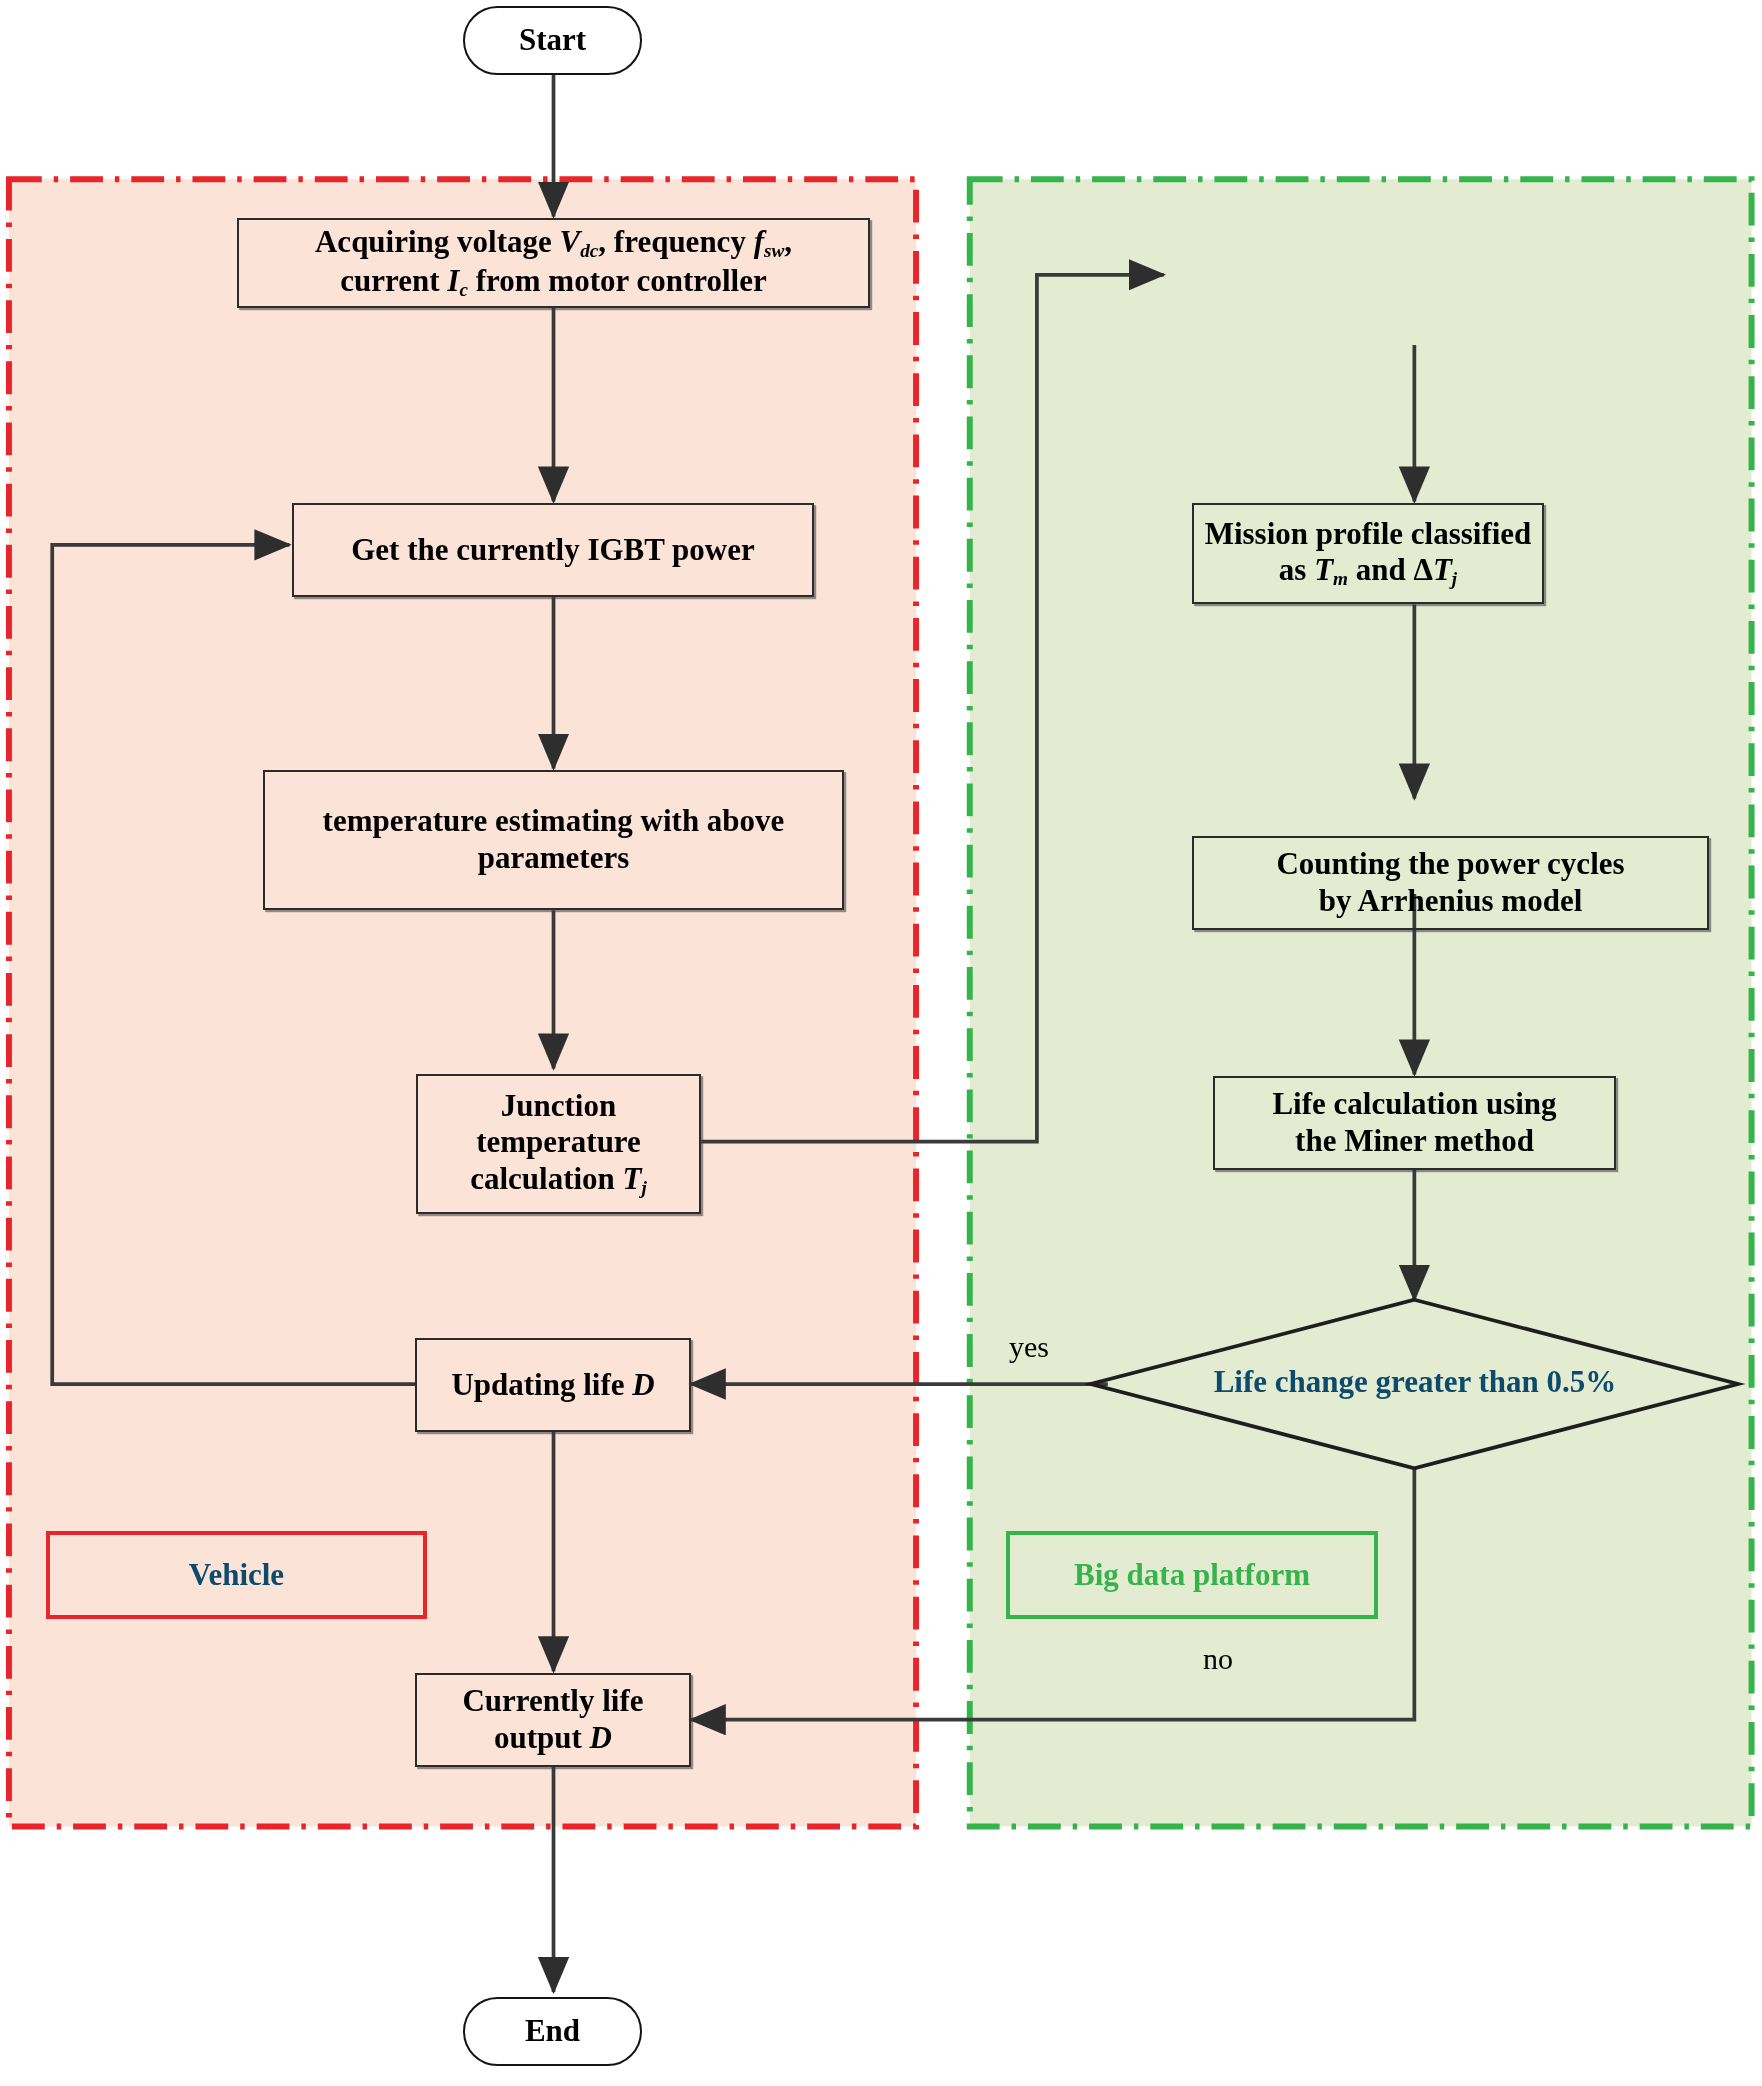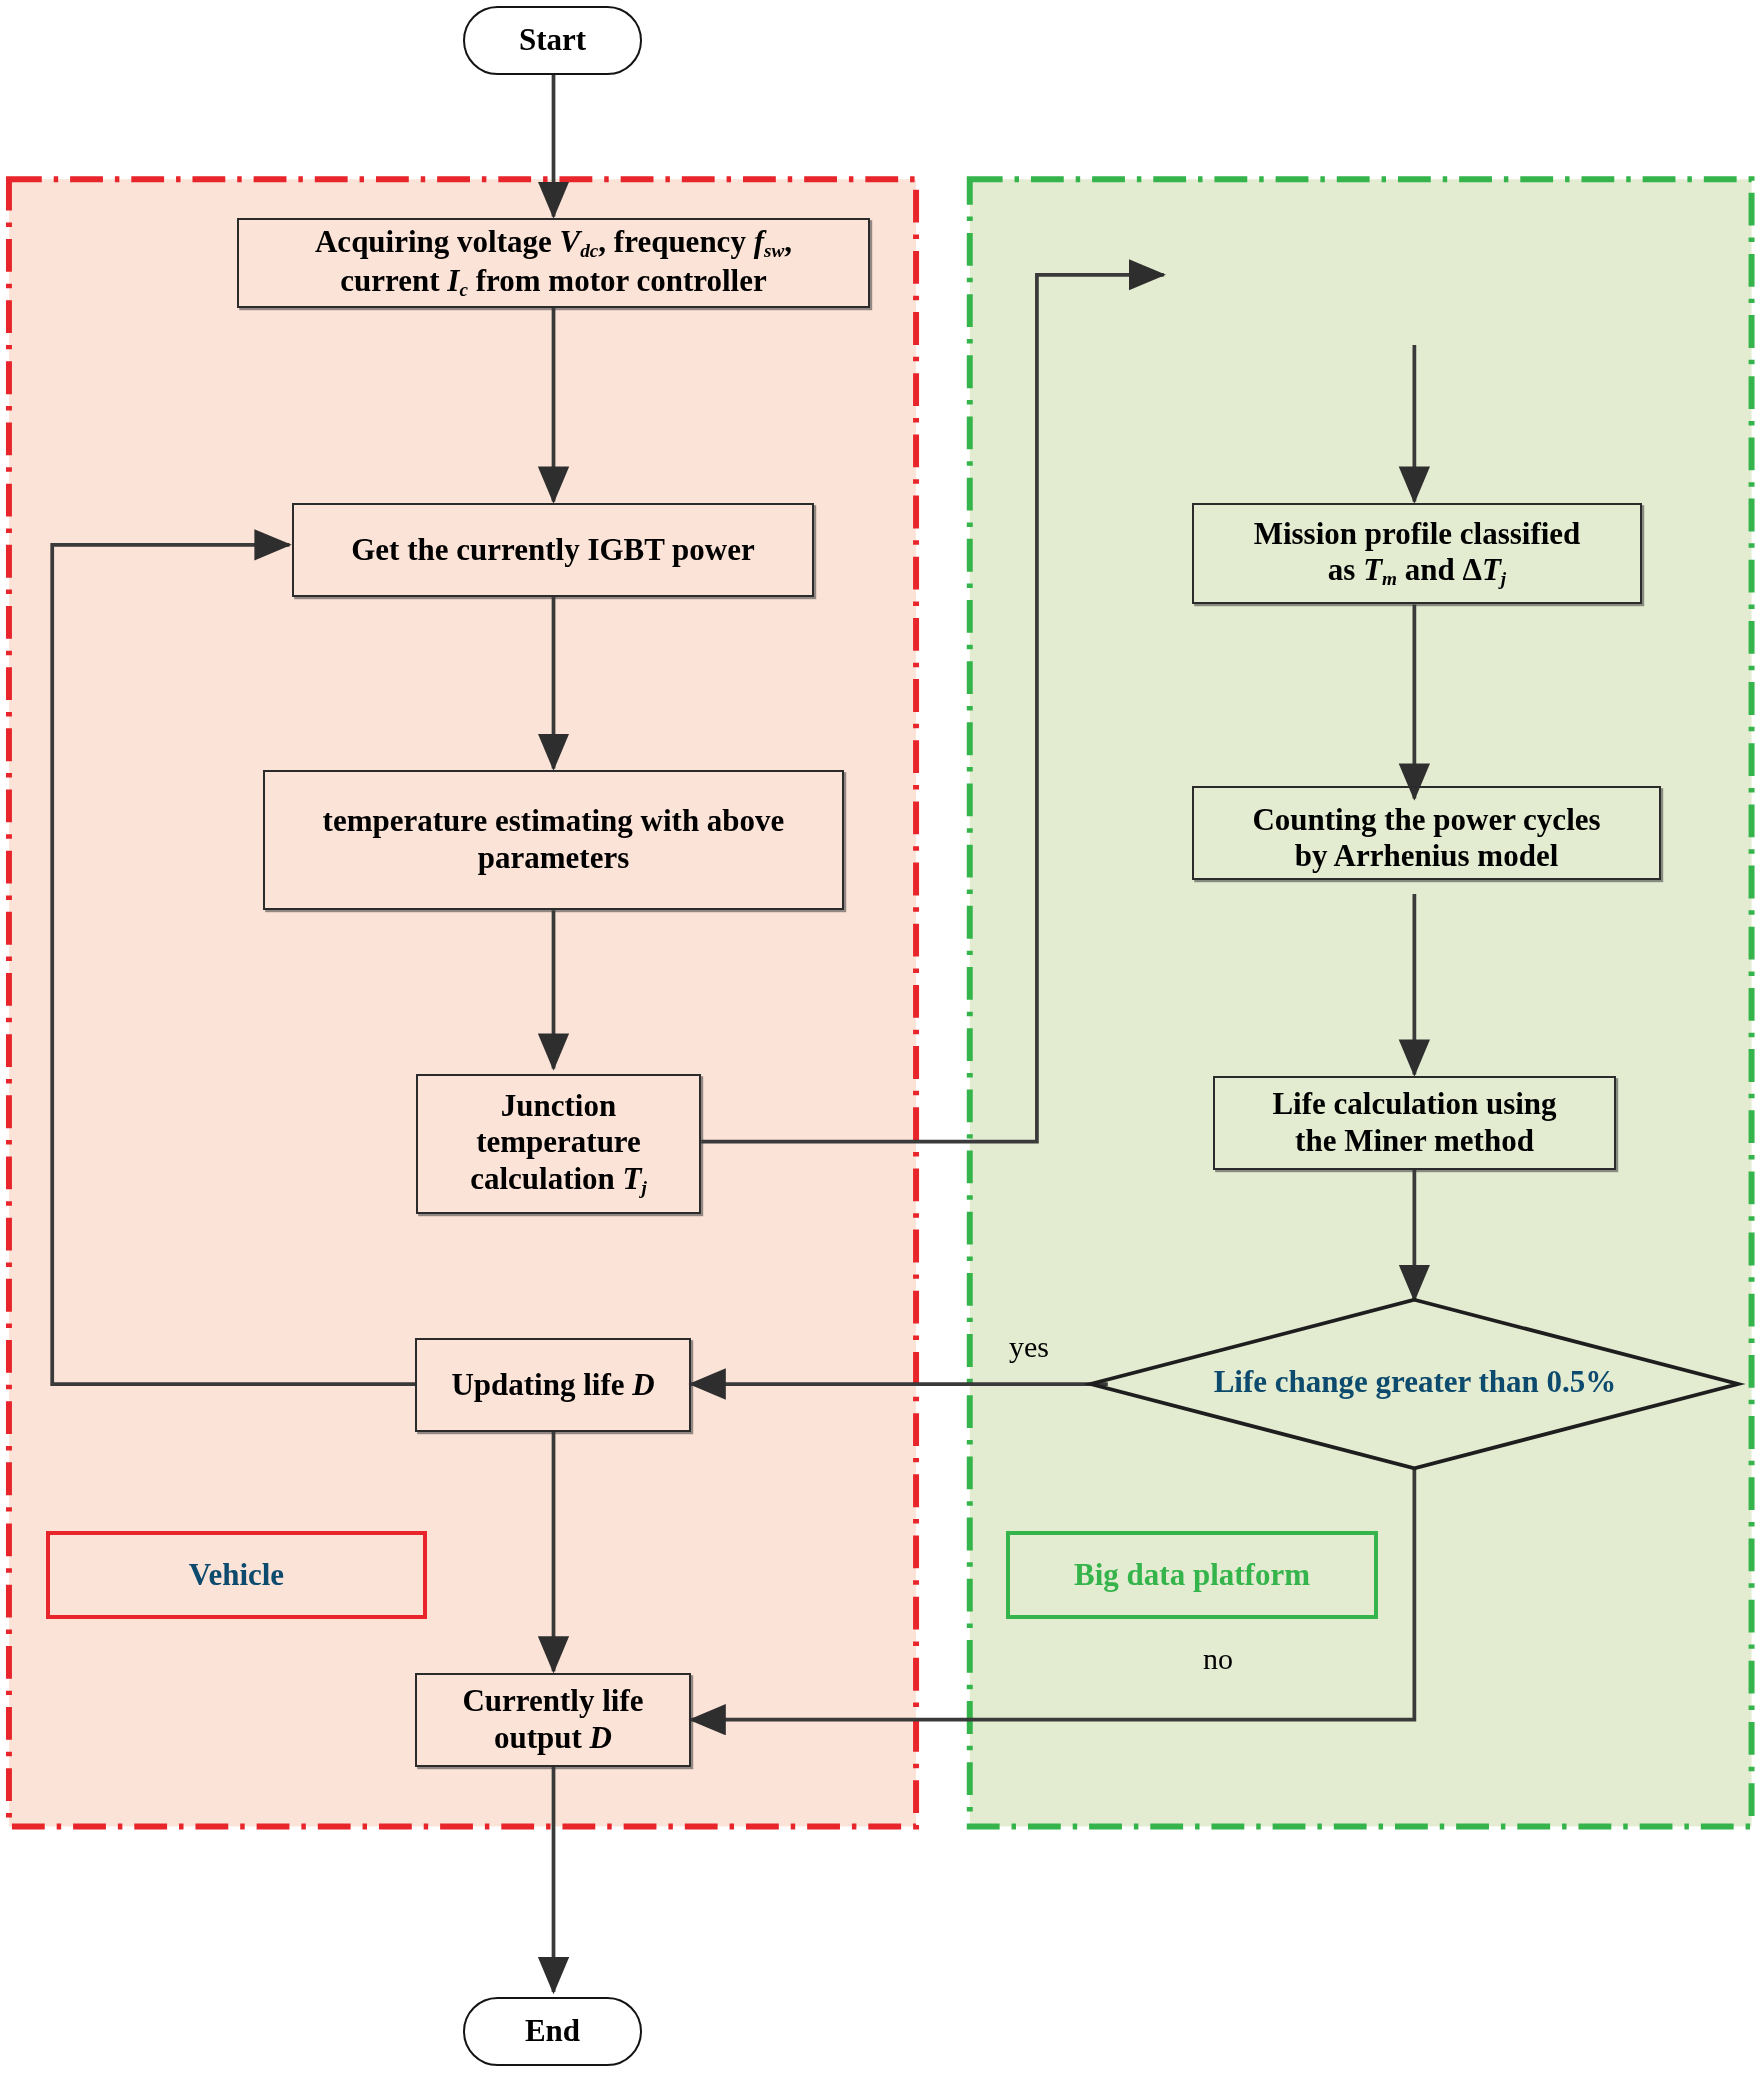--- a/index.html
+++ b/index.html
@@ -183,28 +183,28 @@
   </div>
 
   <div class="node process" style="left:415px; top:1673px; width:276px; height:94px;">
     <div>
       <div>Currently life</div>
       <div><span>output </span><i>D</i></div>
     </div>
   </div>
 
 
-  <div class="node process" style="left:1192px; top:503px; width:450px; height:101px;">
+  <div class="node process" style="left:1192px; top:503px; width:352px; height:101px;">
     <div>
       <div>Mission profile classified</div>
       <div><span>as </span><i><span>T</span><sub>m</sub></i><span> and Δ</span><i><span>T</span><sub>j</sub></i></div>
     </div>
   </div>
 
-  <div class="node process" style="left:1192px; top:786px; width:469px; height:94px;align-items:flex-end;">
+  <div class="node process" style="left:1192px; top:836px; width:517px; height:94px;">
     <div>
       <div>Counting the power cycles</div>
       <div>by Arrhenius model</div>
     </div>
   </div>
 
   <div class="node process" style="left:1213px; top:1076px; width:403px; height:94px;">
     <div>
       <div>Life calculation using</div>
       <div>the Miner method</div>

